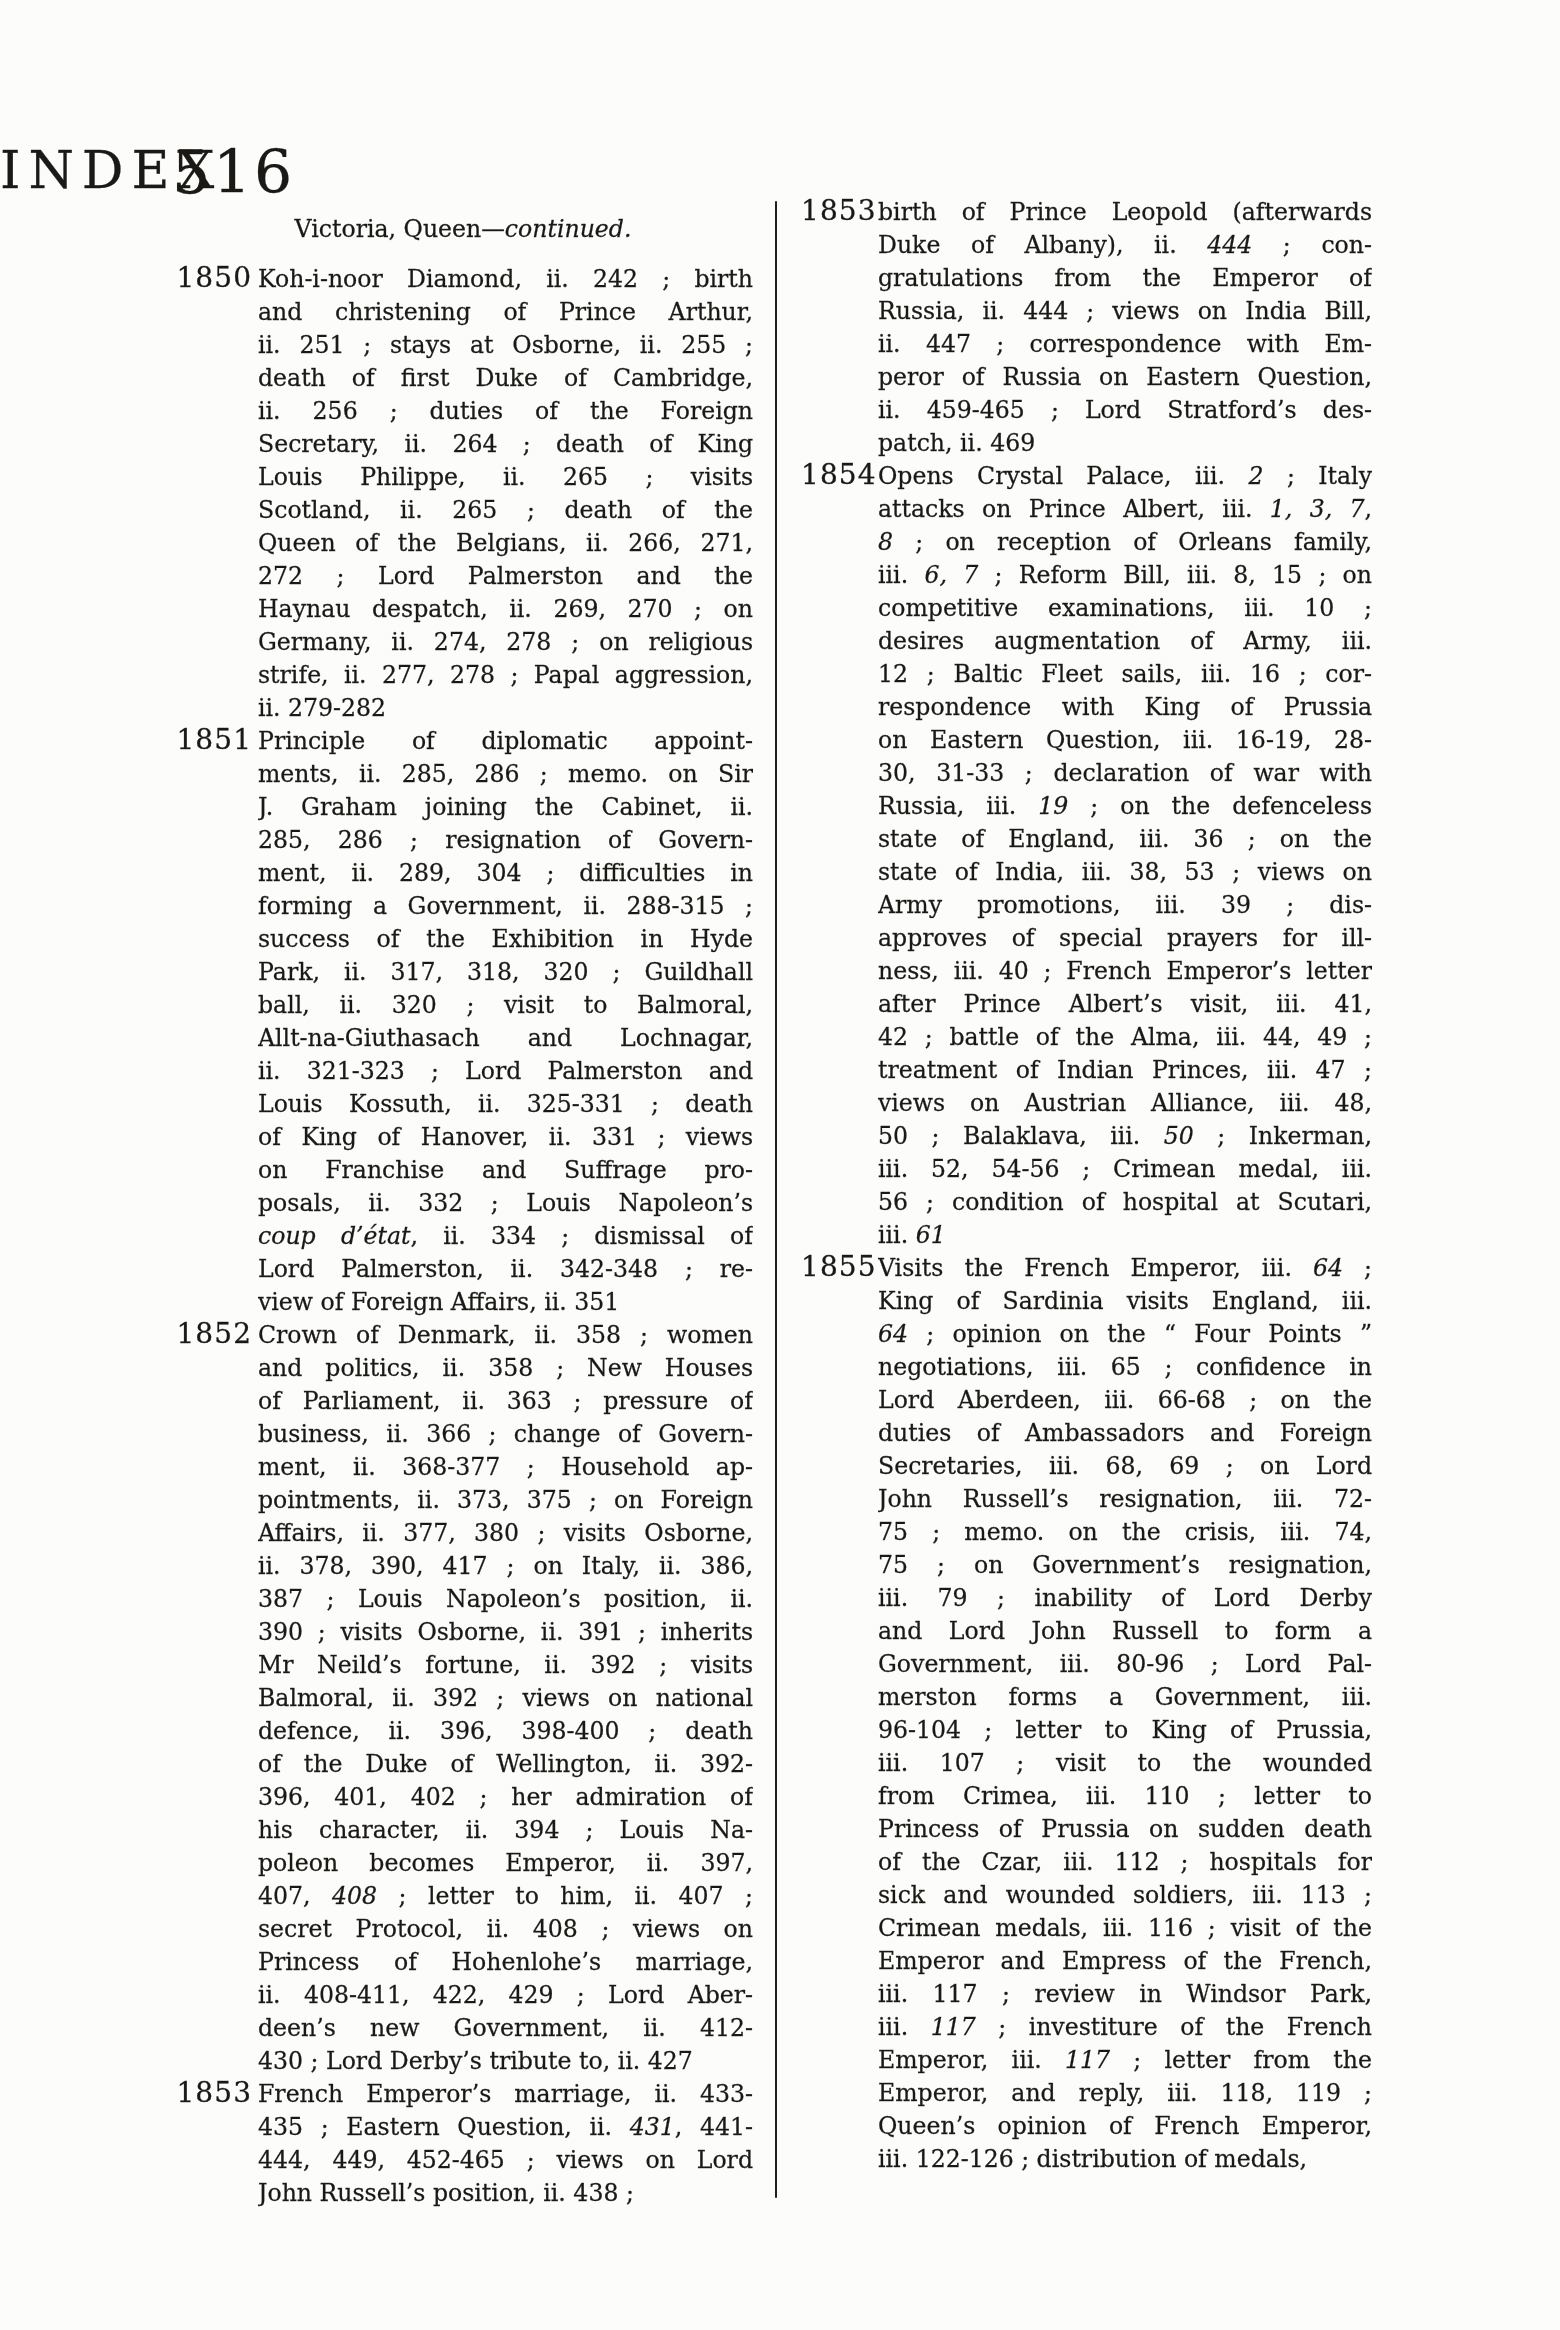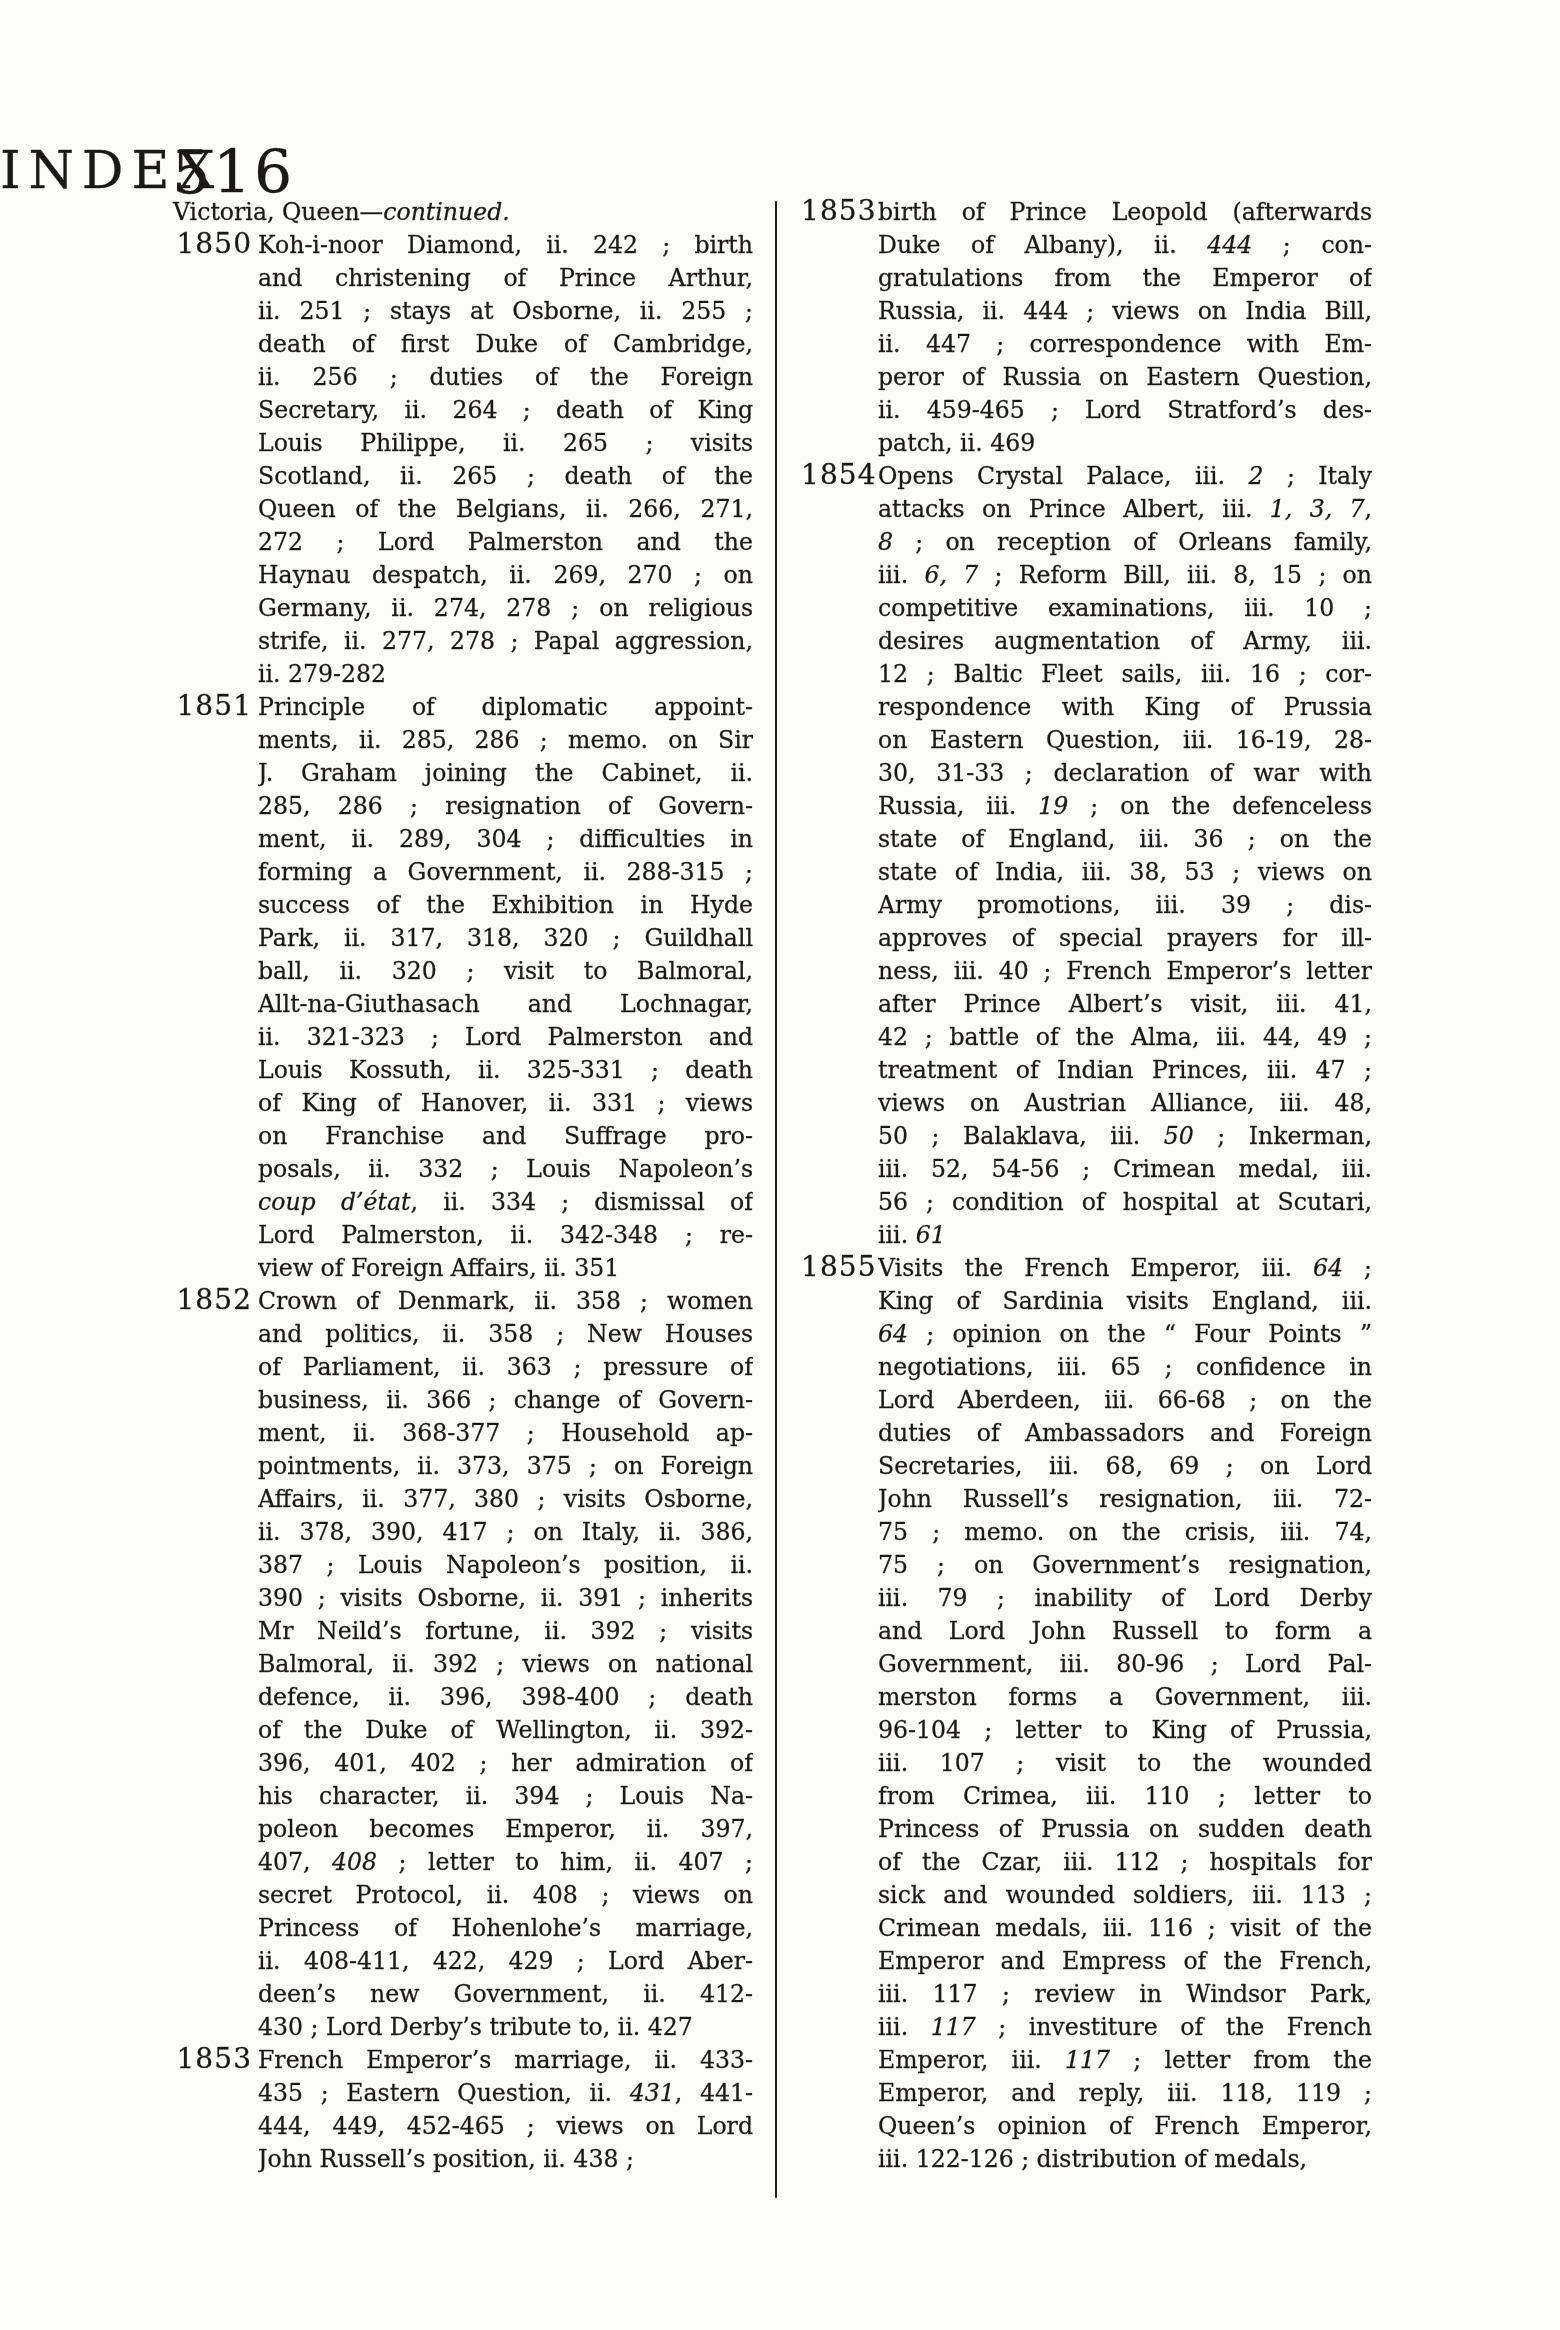--- a/index.html
+++ b/index.html
@@ -18,21 +18,21 @@
     position:absolute;left:0;top:144px;width:1552px;
     text-align:left;font-size:52px;line-height:1;letter-spacing:7.9px;
   }
   .divider{
     position:absolute;left:775px;top:201px;width:2.2px;height:1997px;
     background:#211f1b;border-radius:1.1px;
   }
   .col{position:absolute;top:196px;font-size:23.6px;line-height:33px;}
   .col-left{left:173px;width:580px;}
   .col-right{left:801px;width:571px;}
-  .vhead{margin:0;}
+  .vhead{margin:17px;text-align:center;}
   .entry{position:relative;}
   .entry .year{
     position:absolute;top:-1.7px;font-size:28px;line-height:33px;letter-spacing:1.1px;
   }
   .col-left .entry .year{left:3.4px;text-align:right;}
   .col-right .entry .year{left:0px;}
   .col-left .etext{margin-left:85px;}
   .col-right .etext{margin-left:77px;}
   .line{height:33px;overflow:hidden;}
   .line.just{text-align:justify;text-align-last:justify;}

